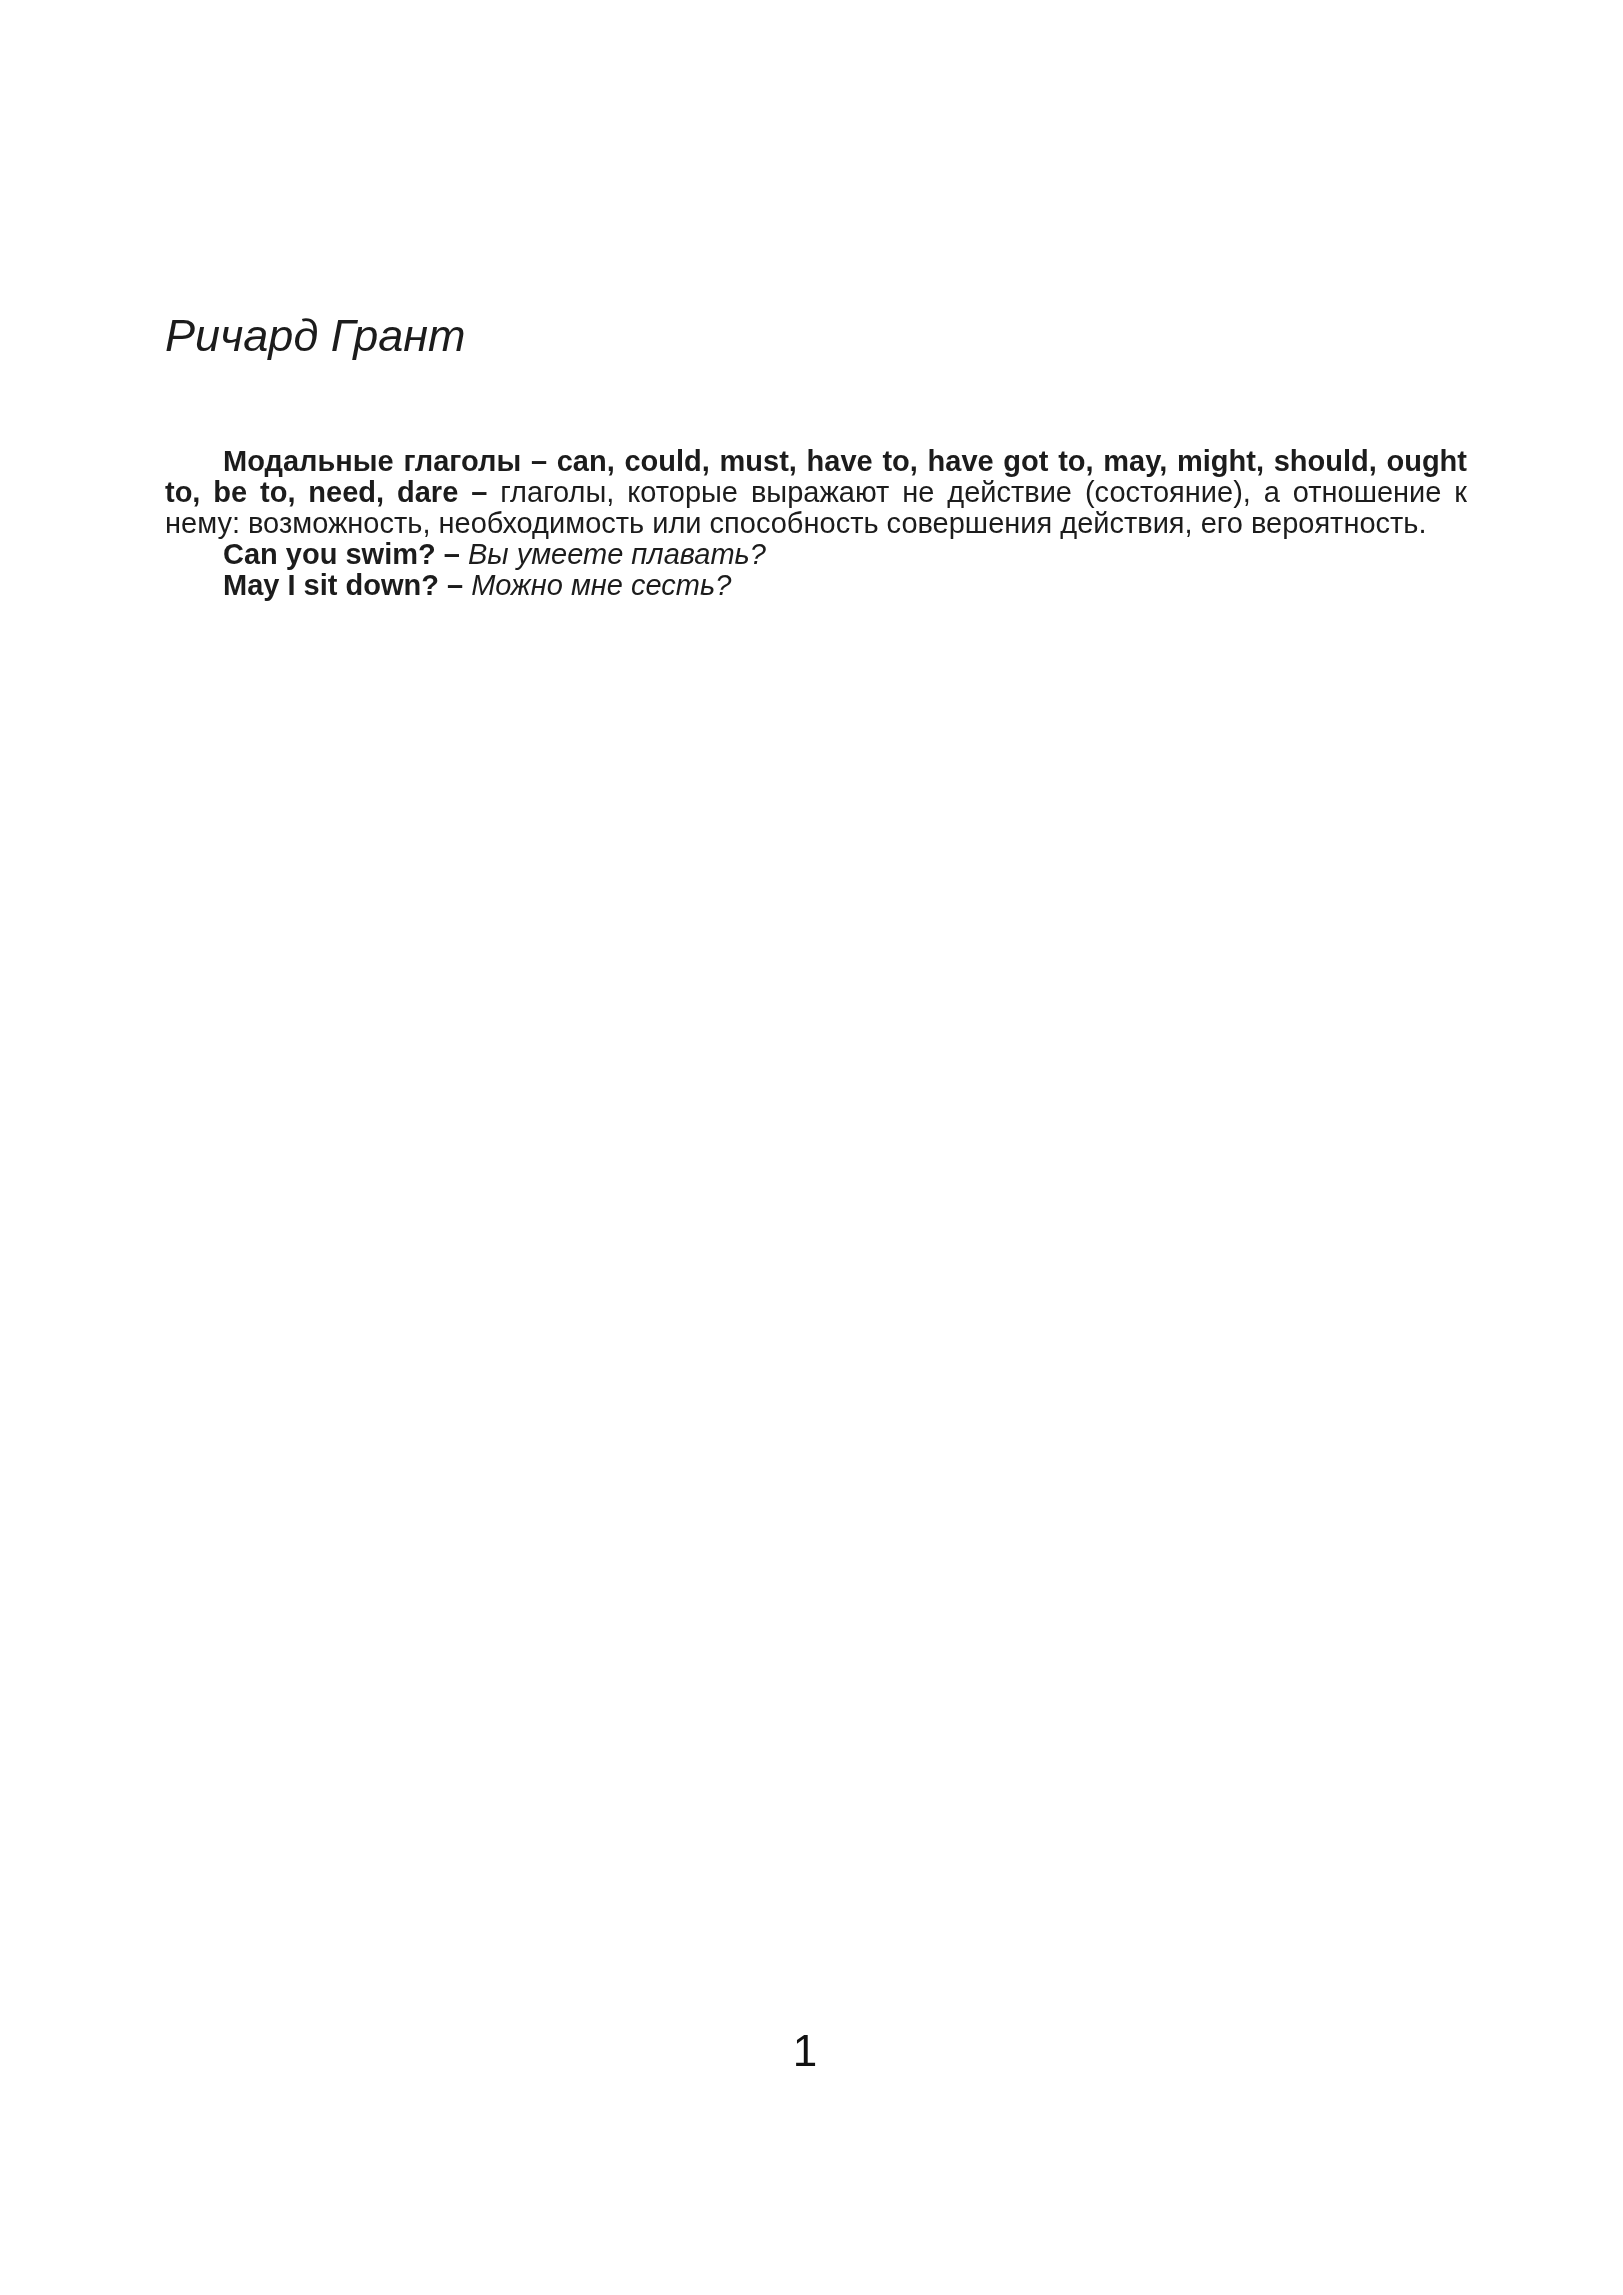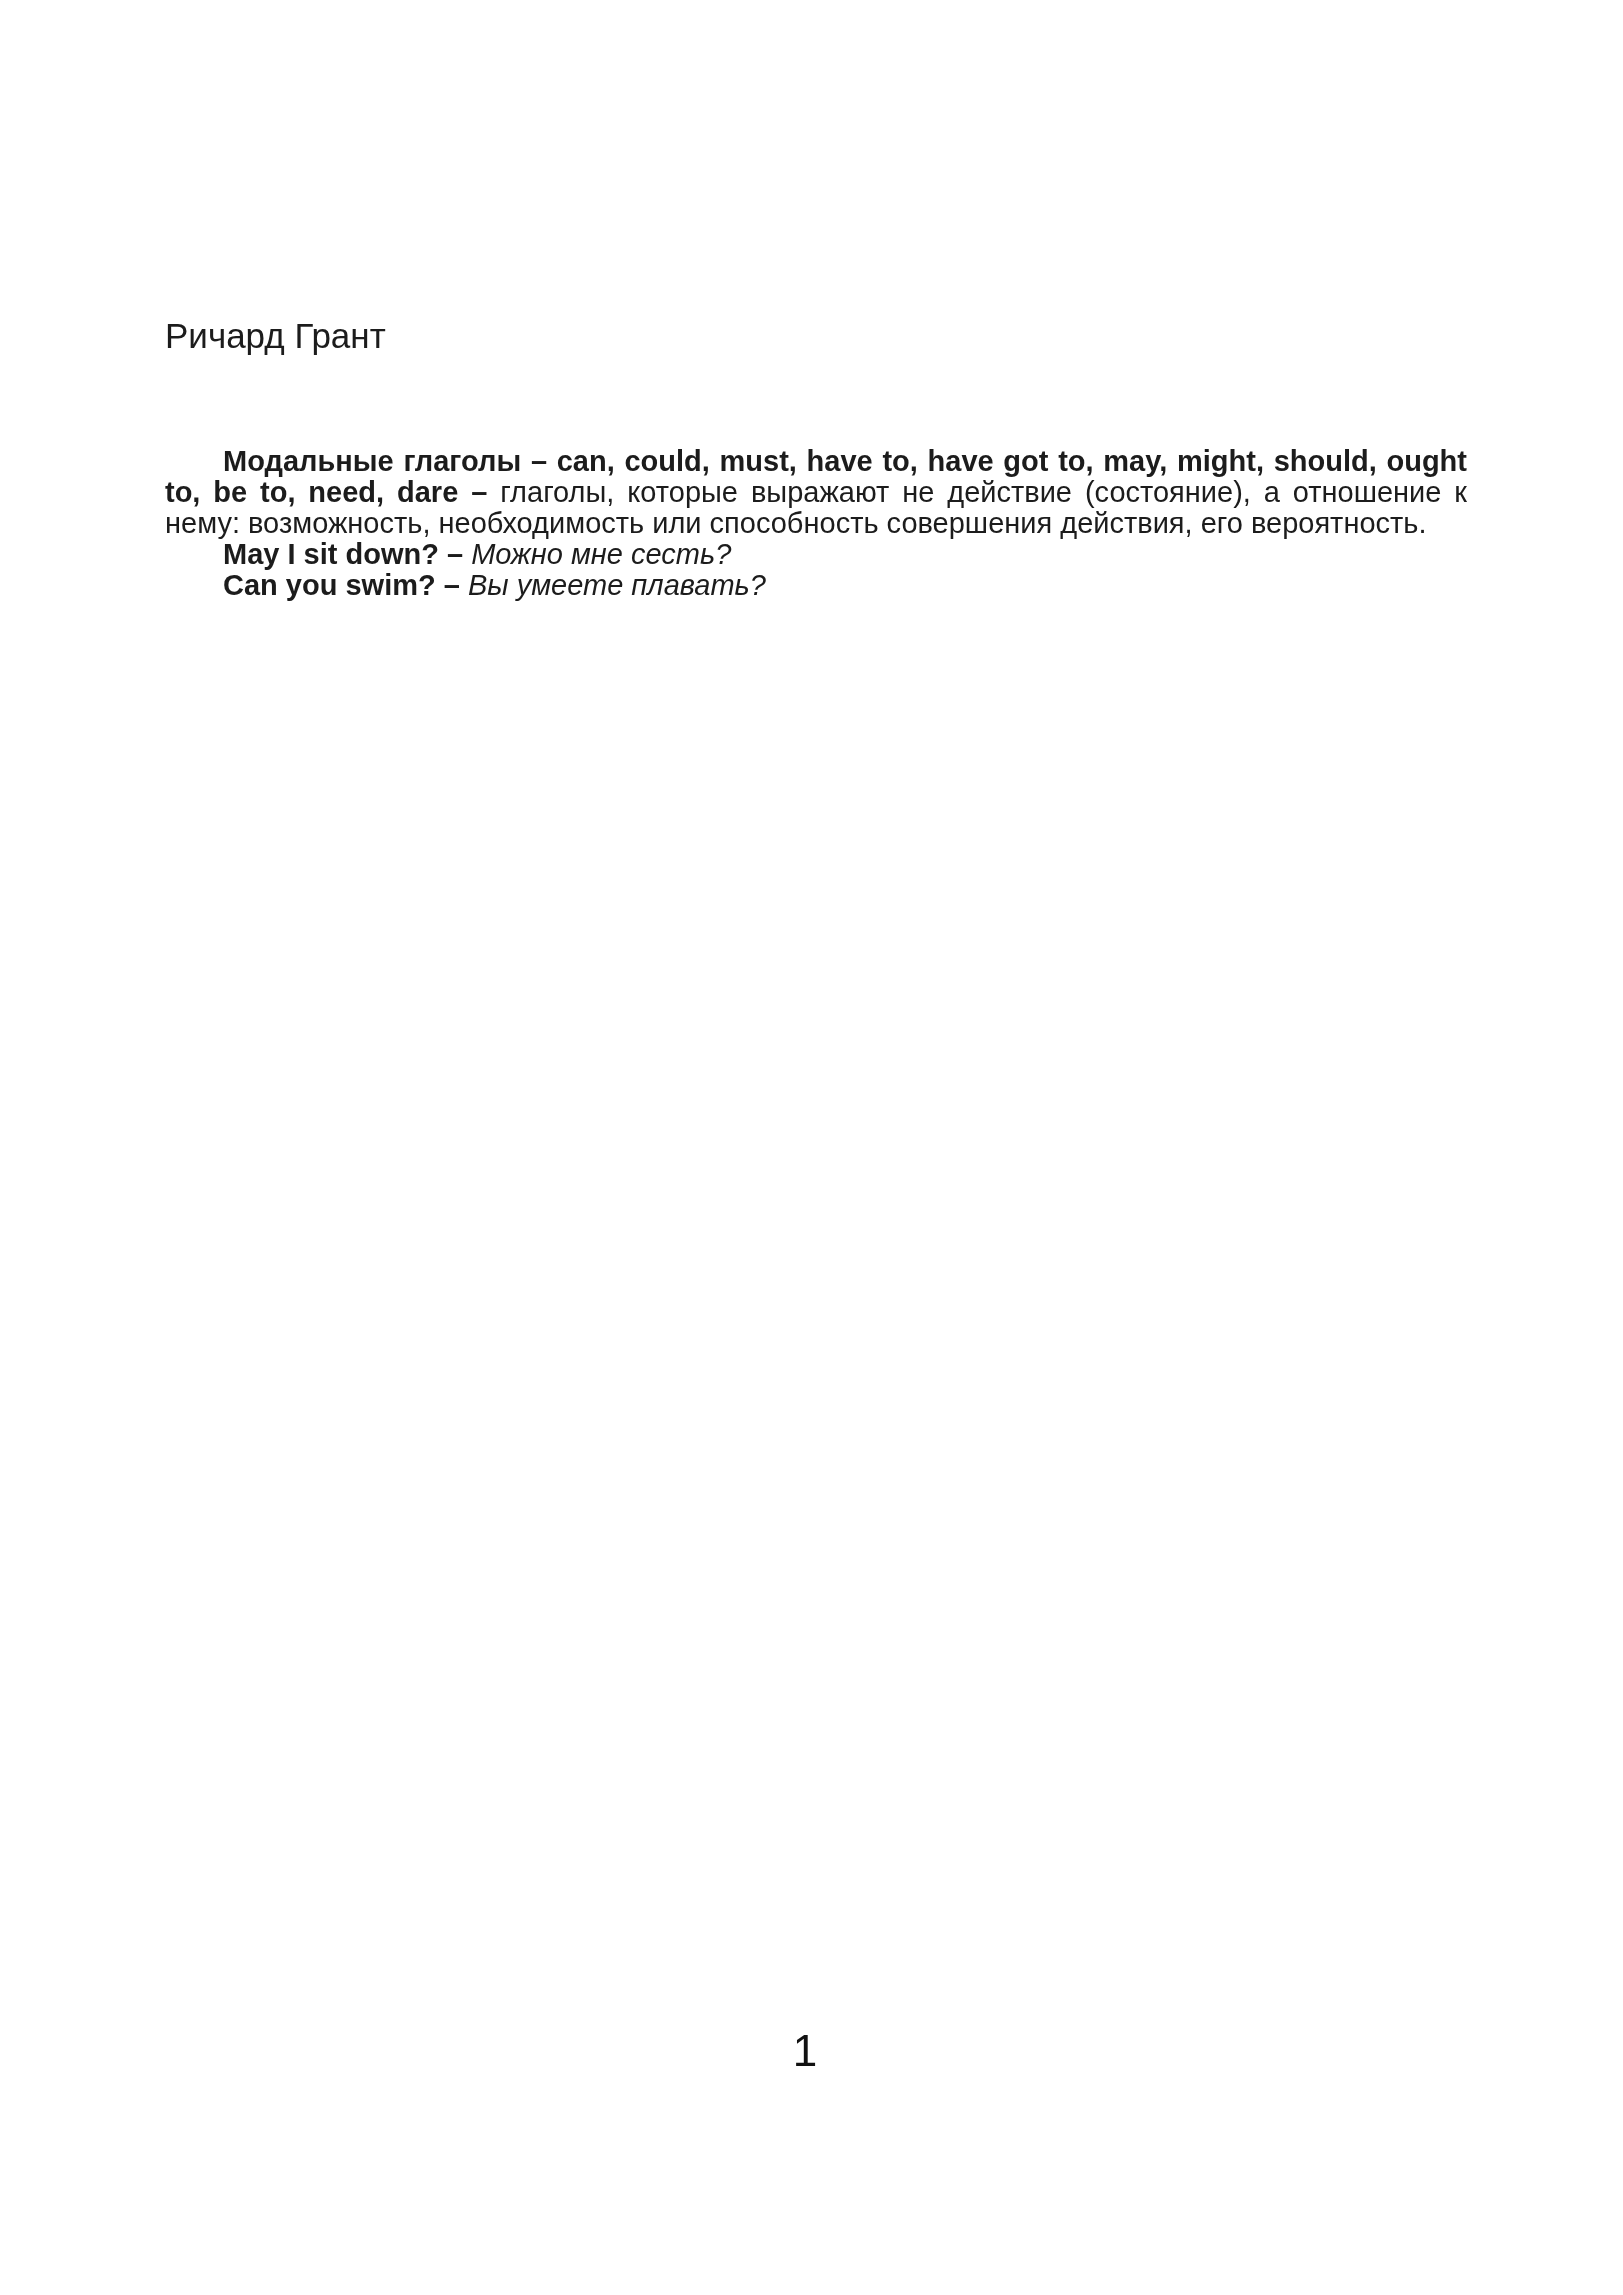--- a/index.html
+++ b/index.html
@@ -14,24 +14,25 @@
     background: #ffffff;
     color: #1c1c1c;
     font-family: "Liberation Sans", sans-serif;
     overflow: hidden;
   }
   .title-block {
     position: absolute;
     left: 165px;
     top: 316px;
     width: 1303px;
-    font-size: 35px;
+    font-size: 45px;
     line-height: 40px;
     font-weight: 400;
     white-space: nowrap;
+    font-style: italic;
   }
   .text-block {
     position: absolute;
     left: 165px;
     top: 446px;
     width: 1302px;
     font-size: 29px;
     line-height: 31px;
   }
   .para {
@@ -67,27 +68,27 @@
 
   <main class="text-block">
 
     <p class="para">
       <b>Модальные глаголы – can, could, must, have to, have got to, may, might, should, ought to, be to, need, dare –</b>
       <span>глаголы, которые выражают не действие (состояние), а отношение к нему: возможность, необходимость или способность совершения действия, его вероятность.</span>
     </p>
 
 
     <p class="example">
-      <b>May I sit down? –</b>
-      <i>Можно мне сесть?</i>
+      <b>Can you swim? –</b>
+      <i>Вы умеете плавать?</i>
     </p>
 
     <p class="example">
-      <b>Can you swim? –</b>
-      <i>Вы умеете плавать?</i>
+      <b>May I sit down? –</b>
+      <i>Можно мне сесть?</i>
     </p>
 
   </main>
 
   <div class="page-number">1</div>
 
 </div>
 
 
 </body></html>

